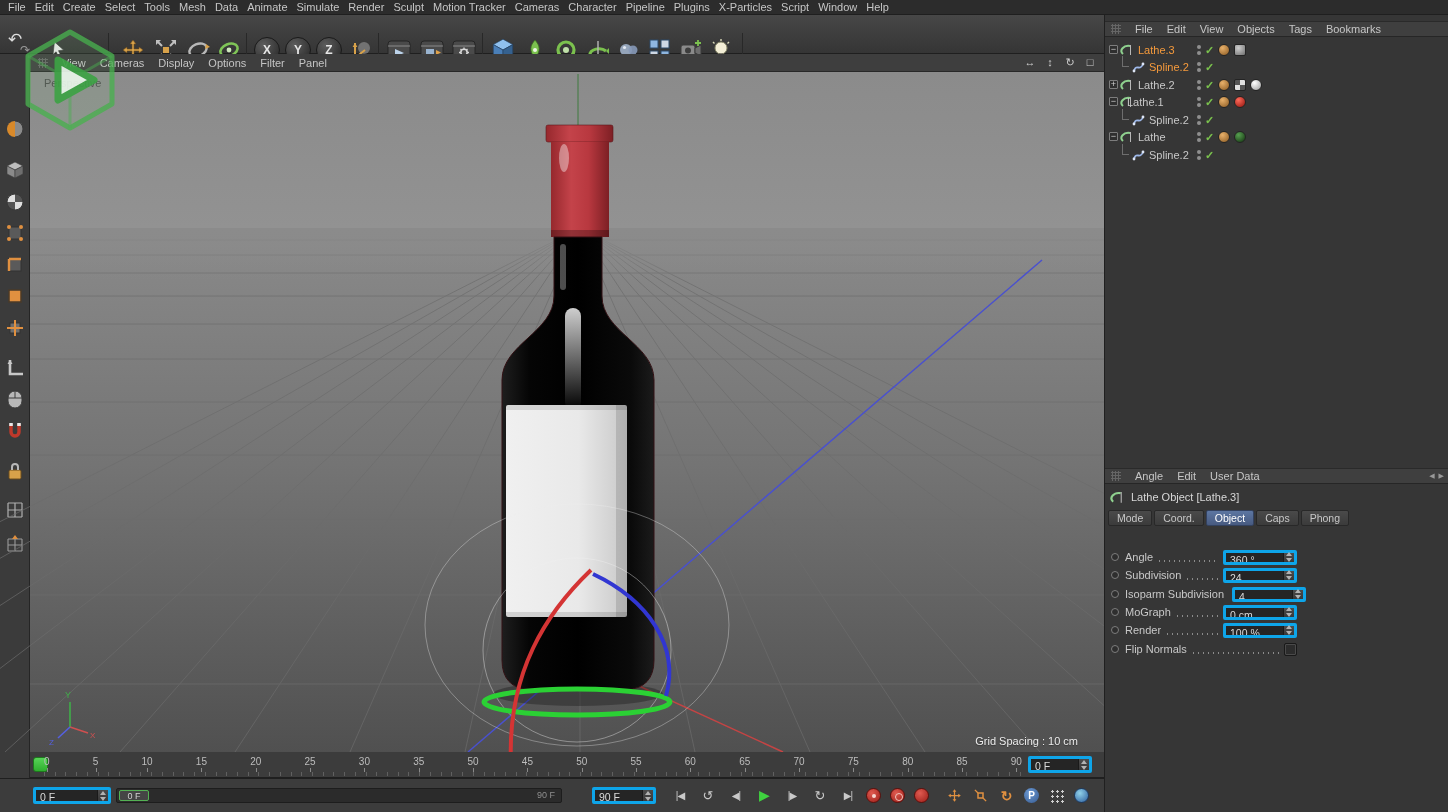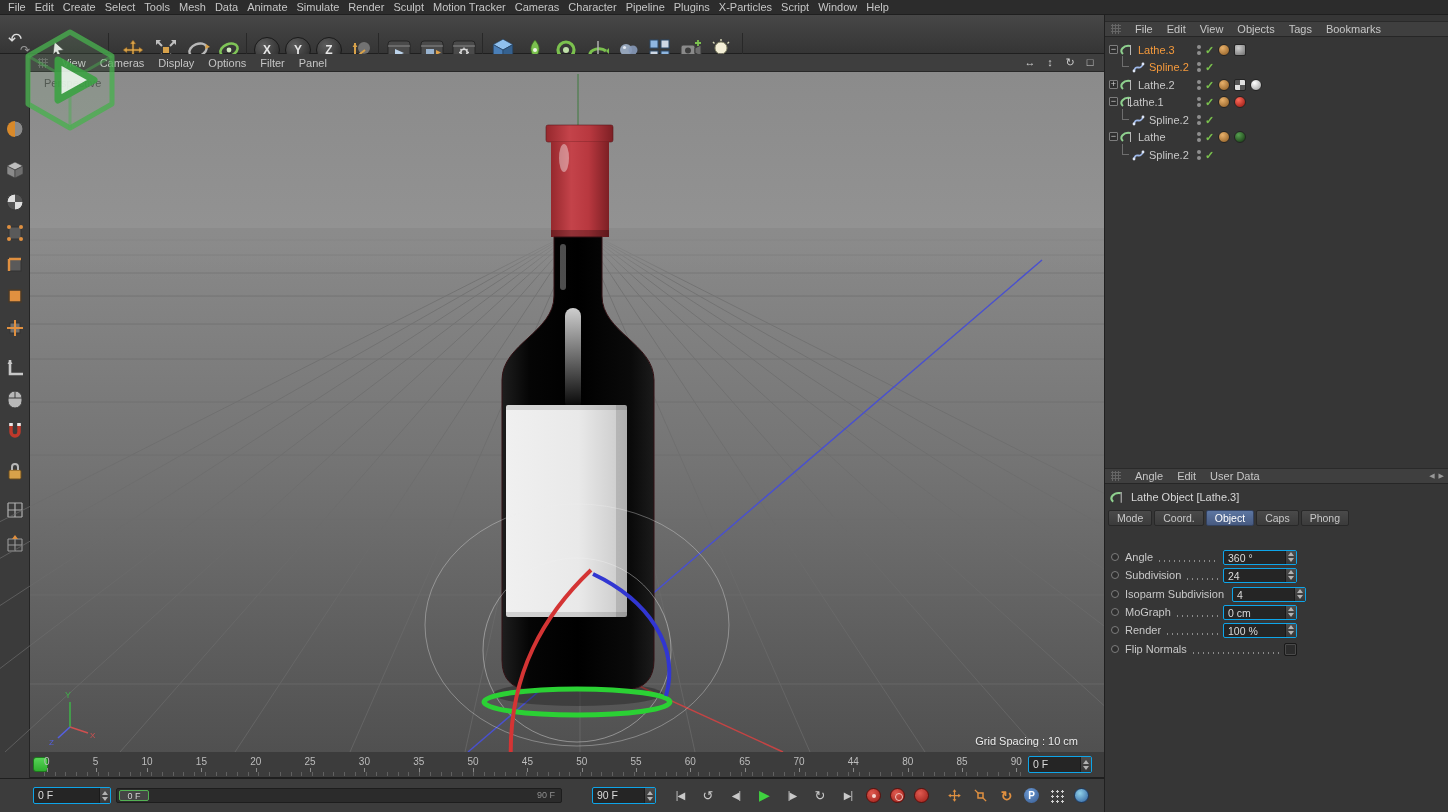--- a/index.html
+++ b/index.html
@@ -98,21 +98,21 @@
     border-bottom:1px solid #2c2c2c; color:#e2e2e2; padding-left:6px;
     display:flex; align-items:center; }
   .prop-row { position:absolute; left:6px; width:186px; height:16px; display:flex; align-items:center; }
   .anim-dot { width:8px; height:8px; border:1.5px solid #7d7d7d; border-radius:50%;
     margin-right:6px; flex:none; background:#2e2e2e; }
   .prop-label { white-space:nowrap; color:#c8c8c8; }
   .leader { flex:1; height:2px; margin:0 4px; align-self:center; margin-top:7px;
     background-image:radial-gradient(circle, #8a8a8a 0.8px, transparent 1px);
     background-size:5px 2px; background-repeat:repeat-x; }
   .vbox { width:74px; height:15px; flex:none; display:flex; background:#252525;
-    border:1px solid #0ea5e9; border-radius:2px; font-size:10.5px; color:#dadada; }
+    border:3px solid #0ea5e9; border-radius:2px; font-size:10.5px; color:#dadada;text-decoration:underline; }
   .vtext { flex:1; padding:1px 4px; white-space:nowrap; overflow:hidden; }
   .vstep { width:11px; flex:none; background:linear-gradient(#4c4c4c,#383838);
     border-left:1px solid #1a1a1a; display:flex; flex-direction:column;
     align-items:center; justify-content:center; gap:2px; }
   .tri-up { width:0; height:0; border-left:3px solid transparent;
     border-right:3px solid transparent; border-bottom:4px solid #b2b2b2; }
   .tri-dn { width:0; height:0; border-left:3px solid transparent;
     border-right:3px solid transparent; border-top:4px solid #b2b2b2; }
   .checkbox { width:13px; height:13px; background:#2c2c2c; border:1px solid #191919;
     border-radius:2px; box-shadow:inset 0 0 0 1px #4a4a4a; flex:none; }
@@ -801,21 +801,21 @@
         <span class="tick">25</span>
         <span class="tick">30</span>
         <span class="tick">35</span>
         <span class="tick">50</span>
         <span class="tick">45</span>
         <span class="tick">50</span>
         <span class="tick">55</span>
         <span class="tick">60</span>
         <span class="tick">65</span>
         <span class="tick">70</span>
-        <span class="tick">44</span>
+        <span class="tick">75</span>
         <span class="tick">80</span>
         <span class="tick">85</span>
         <span class="tick">90</span>
       </div>
     <div id="minorticks"></div>
     <span class="vbox field" id="snap-box" style="width:64px">
         <span class="vtext">0 F</span>
         <span class="vstep">
           <i class="tri-up"></i>
           <i class="tri-dn"></i>

